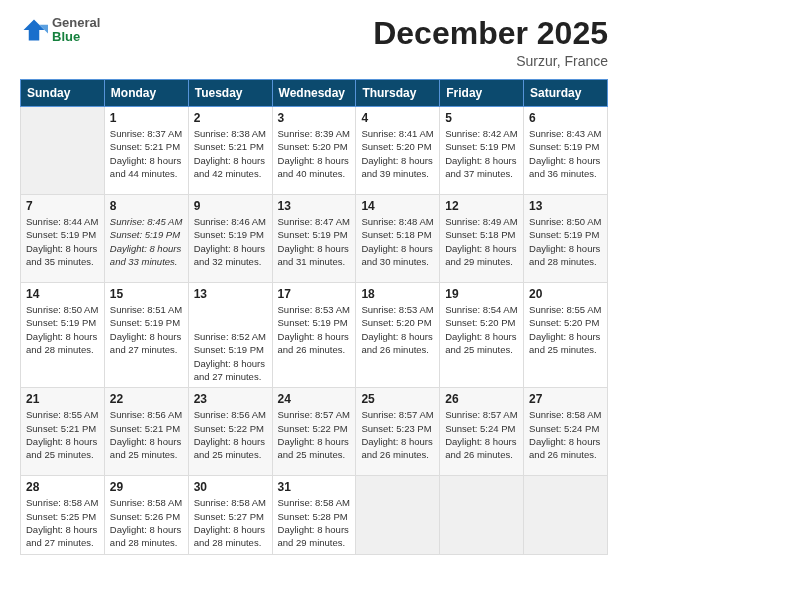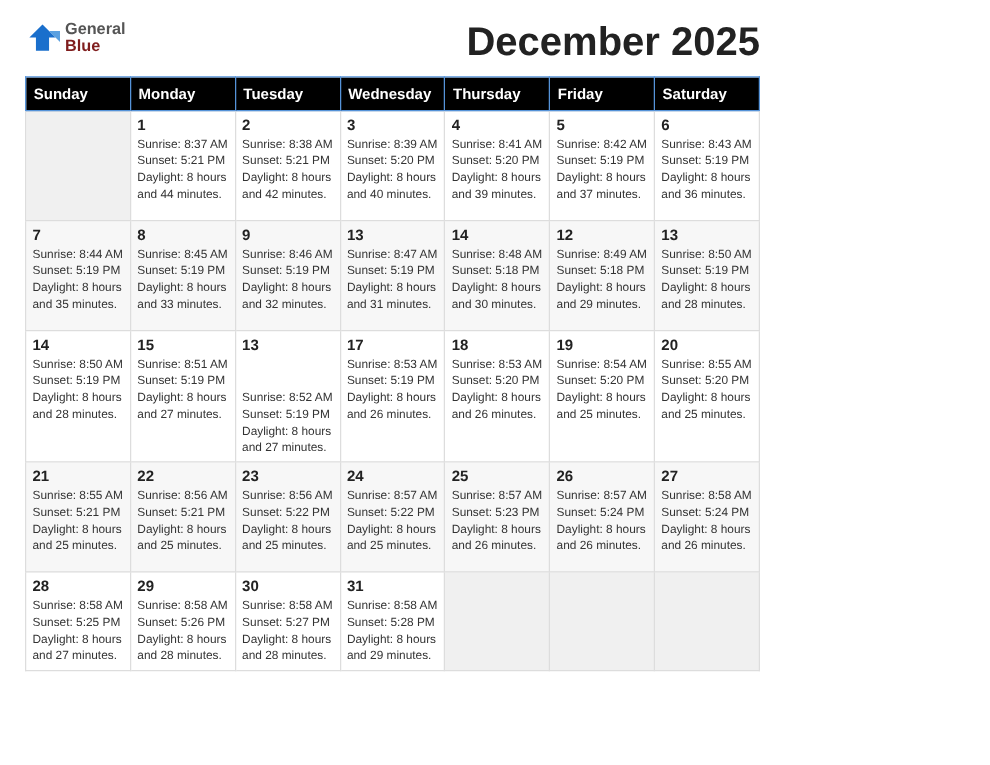--- a/index.html
+++ b/index.html
@@ -30,21 +30,21 @@
       gap: 4px;
     }
     .logo-text {
       display: flex;
       flex-direction: column;
       font-size: 13px;
       font-weight: bold;
       line-height: 1.1;
     }
     .logo-general { color: #555; }
-    .logo-blue { color: #7f1d1d; }
+    .logo-blue { color: #15803d; }
     .logo-icon {
       width: 28px;
       height: 28px;
     }
     .title-section {
       text-align: right;
     }
     .month-title {
       font-size: 32px;
       font-weight: bold;
@@ -55,21 +55,21 @@
       font-size: 14px;
       color: #555;
       margin-top: 2px;
     }
     table {
       width: 100%;
       border-collapse: collapse;
       table-layout: fixed;
     }
     thead th {
-      background: #000000;
+      background: #0c4a6e;
       color: #fff;
       text-align: left;
       padding: 6px 6px;
       font-size: 12px;
       font-weight: bold;
       border: 1px solid #5593d9;
     }
     tbody td {
       vertical-align: top;
       border: 1px solid #ddd;
@@ -108,20 +108,21 @@
         <polygon points="16,4 28,16 22,16 22,28 10,28 10,16 4,16" fill="#1a6fcc"></polygon>
         <polygon points="22,10 32,10 32,20" fill="#5ba0e0"></polygon>
       </svg>
       <div class="logo-text">
         <span class="logo-general">General</span>
         <span class="logo-blue">Blue</span>
       </div>
     </div>
     <div class="title-section">
       <div class="month-title">December 2025</div>
+      <div class="location">Surzur, France</div>
     </div>
   </div>
 
   <table>
     <thead>
       <tr>
       <th>Sunday</th>
           <th>Monday</th>
           <th>Tuesday</th>
           <th>Wednesday</th>
@@ -179,21 +180,21 @@
         <tr>
           <td>
             <div class="day-number">7</div>
             <div class="day-info" style="white-space: pre-line;">Sunrise: 8:44 AM
 Sunset: 5:19 PM
 Daylight: 8 hours
 and 35 minutes.</div>
           </td>
           <td>
             <div class="day-number">8</div>
-            <div class="day-info" style="white-space: pre-line;">Sunrise: 8:45 AM
+            <div class="day-info" style="white-space: pre-line; font-style: italic;">Sunrise: 8:45 AM
 Sunset: 5:19 PM
 Daylight: 8 hours
 and 33 minutes.</div>
           </td>
           <td>
             <div class="day-number">9</div>
             <div class="day-info" style="white-space: pre-line;">Sunrise: 8:46 AM
 Sunset: 5:19 PM
 Daylight: 8 hours
 and 32 minutes.</div>

